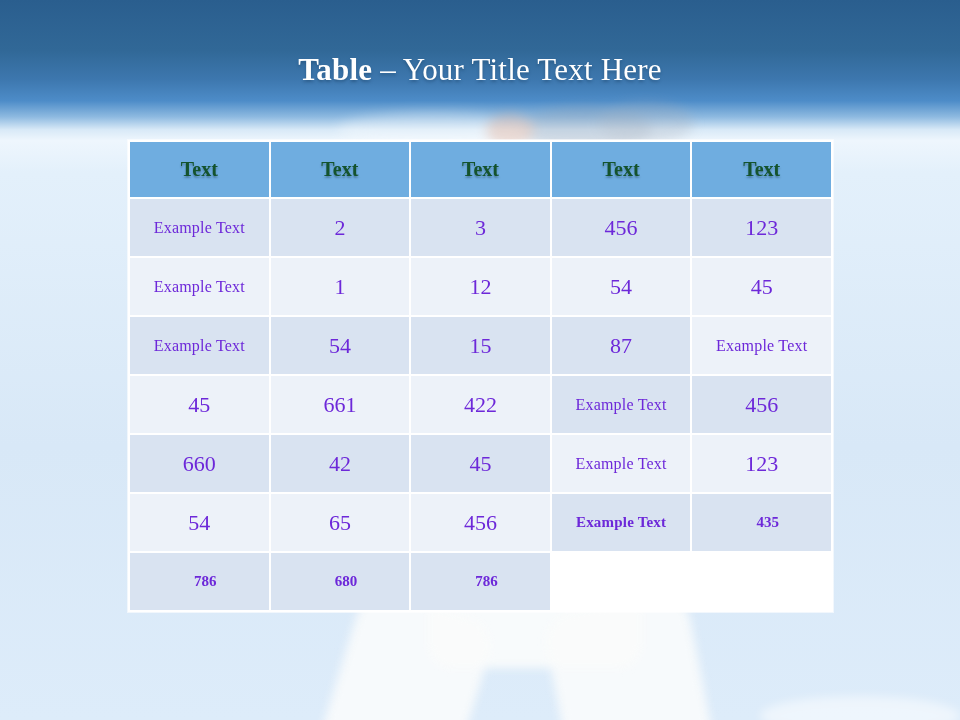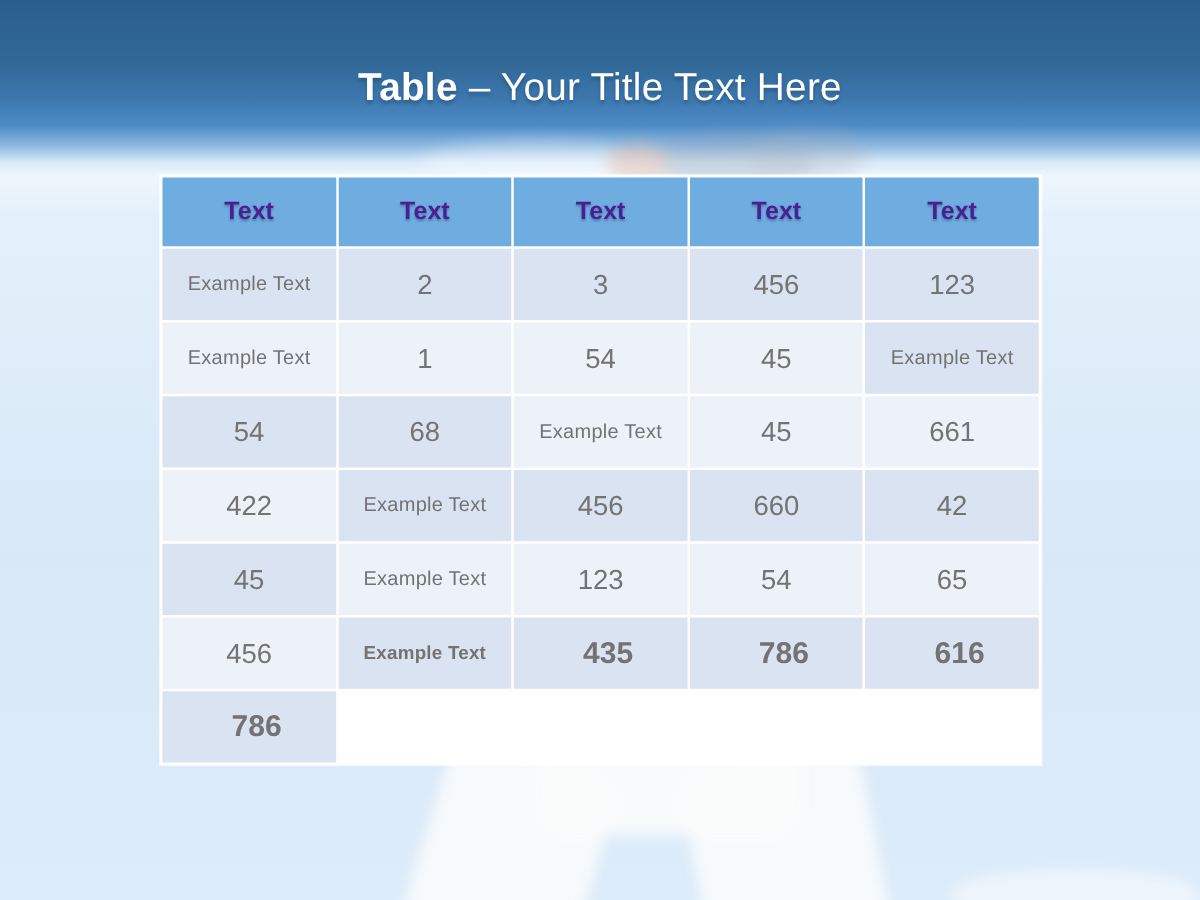--- a/index.html
+++ b/index.html
@@ -1,15 +1,15 @@
 <!DOCTYPE html>
 <html><head>
 <meta charset="utf-8">
 <style>
-  * { margin: 0; padding: 0; box-sizing: border-box; }
+  * { margin: 0; padding: 0; box-sizing: border-box; font-family: Liberation Serif, serif; }
   html, body { width: 960px; height: 720px; overflow: hidden; background: #ffffff; }
   body { font-family: "Liberation Sans", sans-serif; }
 
   .slide {
     position: relative;
     width: 960px;
     height: 720px;
     overflow: hidden;
     background: linear-gradient(180deg,
       #2a5e8e 0%,
@@ -72,36 +72,36 @@
     grid-template-columns: repeat(5, 1fr);
     grid-template-rows: 55px repeat(7, 1fr);
     gap: 2px;
     z-index: 2;
     box-shadow: 0 0 0 1px rgba(255,255,255,0.6);
   }
   .cell {
     display: flex;
     align-items: center;
     justify-content: center;
-    color: #737373;
+    color: #6d28d9;
   }
   .cell.head {
     background: #6fade0;
-    color: #4c1d95;
+    color: #14532d;
     font-weight: bold;
     font-size: 20px;
     text-shadow: 0 2px 2px rgba(40, 70, 100, 0.45);
   }
   .row-odd  { background: #d9e3f1; }
   .row-even { background: #edf2f9; }
   .cell.label { font-size: 16px; letter-spacing: 0.2px; }
   .cell.value { font-size: 22px; }
   .cell.total { font-weight: bold; }
   .cell.total.label { font-size: 15px; }
-  .cell.total.value { font-size: 24px; padding-left: 12px; }
+  .cell.total.value { font-size: 15px; padding-left: 12px; }
 </style>
 </head>
 <body>
 
 <div class="slide">
 
   <div class="photo-head">
     <div class="wisp"></div>
     <div class="gear-l"></div>
     <div class="face"></div>
@@ -127,26 +127,28 @@
     <div class="cell head">Text</div>
 
     <div class="cell label row-odd">Example Text</div>
     <div class="cell value row-odd">2</div>
     <div class="cell value row-odd">3</div>
     <div class="cell value row-odd">456</div>
     <div class="cell value row-odd">123</div>
 
     <div class="cell label row-even">Example Text</div>
     <div class="cell value row-even">1</div>
+    <div class="cell value row-even">12</div>
     <div class="cell value row-even">54</div>
     <div class="cell value row-even">45</div>
 
     <div class="cell label row-odd">Example Text</div>
     <div class="cell value row-odd">54</div>
-    <div class="cell value row-odd">68</div>
+    <div class="cell value row-odd">15</div>
+    <div class="cell value row-odd">87</div>
 
     <div class="cell label row-even">Example Text</div>
     <div class="cell value row-even">45</div>
     <div class="cell value row-even">661</div>
     <div class="cell value row-even">422</div>
 
     <div class="cell label row-odd">Example Text</div>
     <div class="cell value row-odd">456</div>
     <div class="cell value row-odd">660</div>
     <div class="cell value row-odd">42</div>
@@ -154,17 +156,17 @@
 
     <div class="cell label row-even">Example Text</div>
     <div class="cell value row-even">123</div>
     <div class="cell value row-even">54</div>
     <div class="cell value row-even">65</div>
     <div class="cell value row-even">456</div>
 
     <div class="cell label total row-odd">Example Text</div>
     <div class="cell value total row-odd">435</div>
     <div class="cell value total row-odd">786</div>
-    <div class="cell value total row-odd">616</div>
+    <div class="cell value total row-odd">680</div>
     <div class="cell value total row-odd">786</div>
 
   </div>
 </div>
 
 </body></html>

